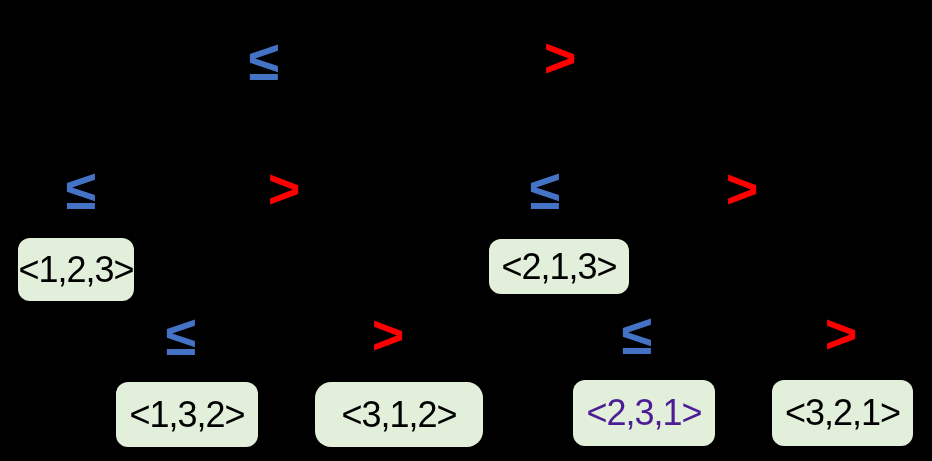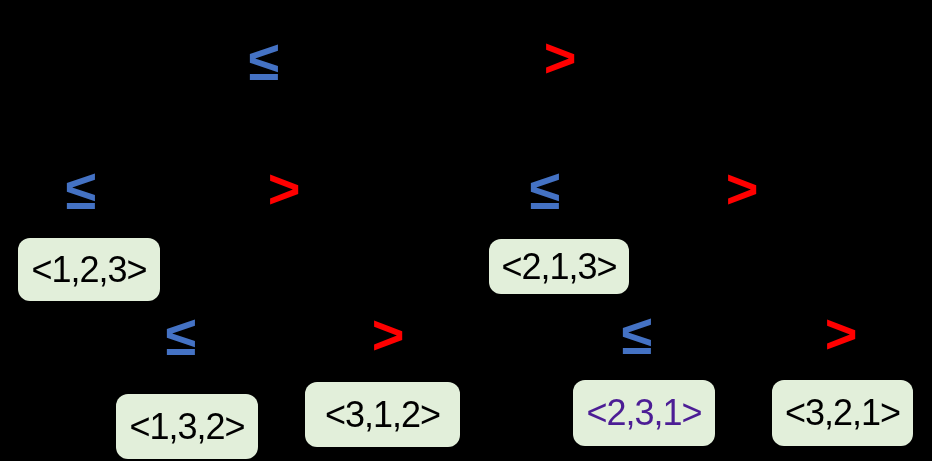--- a/index.html
+++ b/index.html
@@ -39,24 +39,24 @@
   .op1 { left: 560px; top: 58px; }
   .op2 { left: 81px;  top: 190px; }
   .op3 { left: 284px; top: 189px; }
   .op4 { left: 545px; top: 190px; }
   .op5 { left: 742px; top: 189px; }
   .op6 { left: 181px; top: 336px; }
   .op7 { left: 388px; top: 335px; }
   .op8 { left: 637px; top: 335px; }
   .op9 { left: 841px; top: 334px; }
   
-  .leaf0 { left: 18px;  top: 238px; width: 142px; height: 63px; }
+  .leaf0 { left: 18px;  top: 238px; width: 116px; height: 63px; }
   .leaf1 { left: 489px; top: 239px; width: 140px; height: 55px; }
-  .leaf2 { left: 116px; top: 382px; width: 142px; height: 65px; margin-top: 12px; }
-  .leaf3 { left: 305px; top: 382px; width: 155px; height: 65px; }
+  .leaf2 { left: 116px; top: 382px; width: 142px; height: 65px; }
+  .leaf3 { left: 315px; top: 382px; width: 168px; height: 65px; border-radius: 16px; }
   .leaf4 { left: 573px; top: 380px; width: 142px; height: 66px; }
   .leaf5 { left: 772px; top: 380px; width: 141px; height: 66px; }
 </style>
 </head>
 <body style="background: rgb(0, 0, 0);">
 
 <div class="canvas" style="background: rgb(0, 0, 0);">
 
   <span class="op le op0" style="color: rgb(68, 114, 196);">≤</span>
   <span class="op gt op1" style="color: rgb(255, 0, 0);">&gt;</span>

